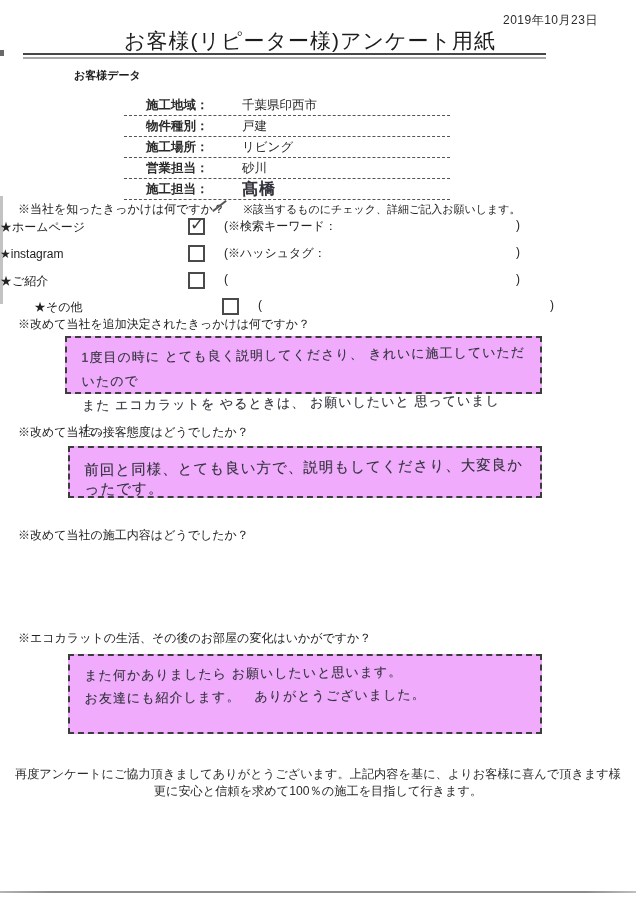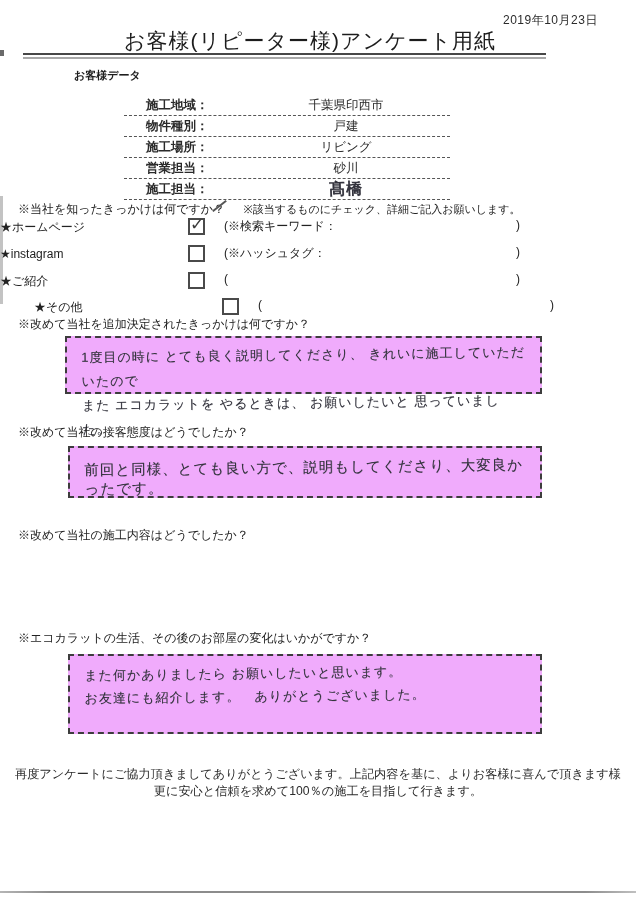--- a/index.html
+++ b/index.html
@@ -8,21 +8,21 @@
     font-family:"Liberation Sans", sans-serif;color:#222;
   }
   .abs{position:absolute;}
   .date{font-size:12px;color:#2b2b2b;letter-spacing:0.5px;}
   .title{width:620px;left:0;top:27px;text-align:center;font-size:21px;color:#1c1c1c;letter-spacing:1px;}
   .title-rule{left:23px;top:53px;width:523px;height:2px;border-top:2px solid #474747;border-bottom:2px solid #a8a8a8;background:#fff;}
   .section-heading{font-size:11px;font-weight:bold;color:#1e1e1e;}
   .data-table{left:124px;top:95px;width:326px;}
   .data-row{display:flex;align-items:center;height:20px;border-bottom:1px dashed #555;}
   .data-label{width:118px;padding-left:22px;font-size:12.5px;font-weight:bold;color:#2a2a2a;box-sizing:border-box;}
-  .data-value{flex:1;text-align:center;font-size:12.5px;color:#2a2a2a;}
+  .data-value{flex:1;font-size:12.5px;color:#2a2a2a;}
   .question{font-size:12px;color:#222;white-space:nowrap;}
   .note{font-size:11px;color:#222;}
   .opt-label{width:185px;text-align:left;font-size:12px;color:#222;display:inline-block;}
   .checkbox{position:absolute;left:188px;top:1px;width:13px;height:13px;border:2px solid #4a4a4a;background:#fff;}
   .checkmark{position:absolute;left:0px;top:-6px;font-size:17px;color:#3c3c3c;}
   .opt-detail{position:absolute;left:224px;top:1px;font-size:12px;color:#222;}
   .opt-close{position:absolute;left:516px;top:1px;font-size:12px;color:#222;}
   .slash{left:211px;top:205px;width:17px;height:2px;background:#555;transform:rotate(-38deg);}
   .answer-box{border:2px dashed #3d3d3d;background:#f0abfc;box-sizing:border-box;}
   .hw{color:#33333d;letter-spacing:1px;text-shadow:0.3px 0.3px 0 rgba(60,60,70,0.35);}

